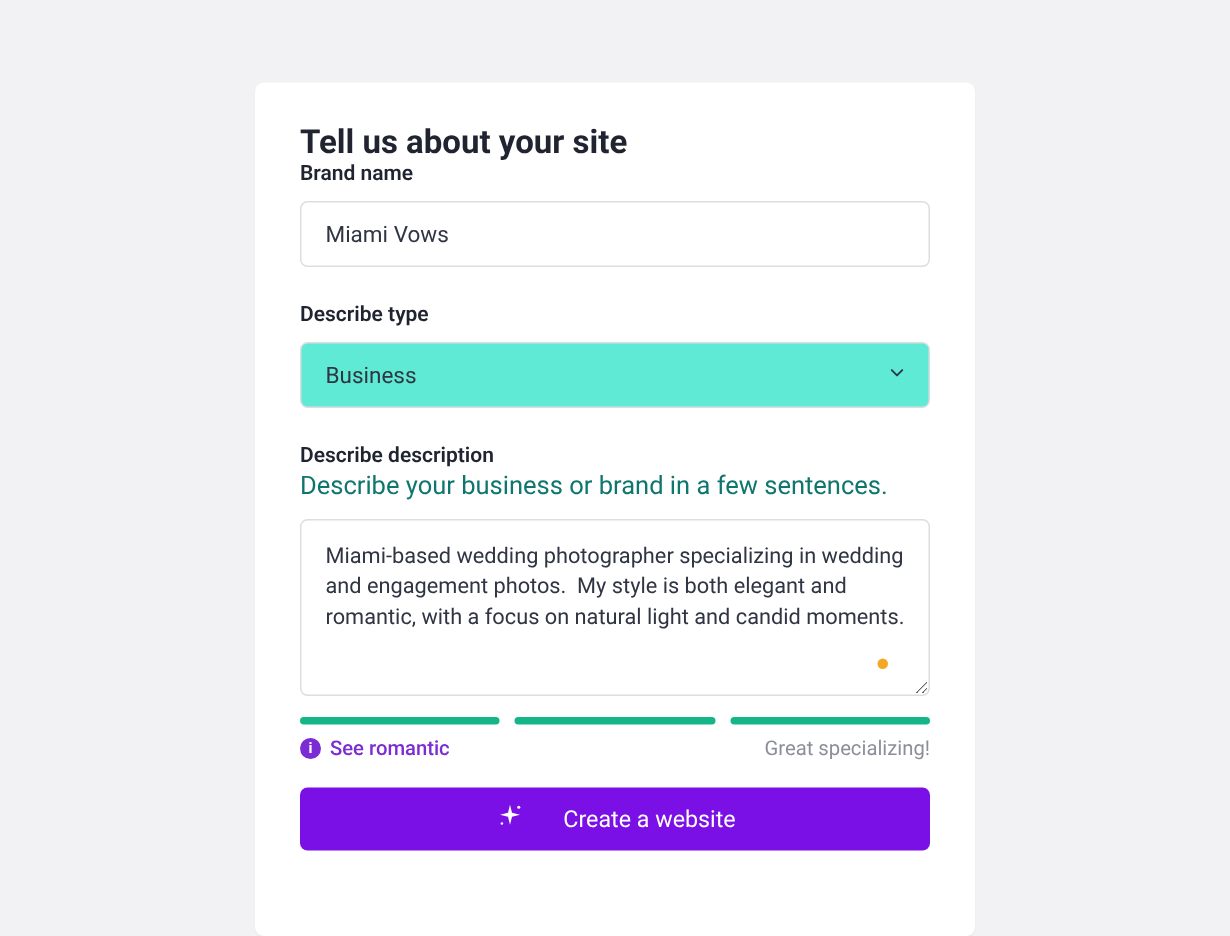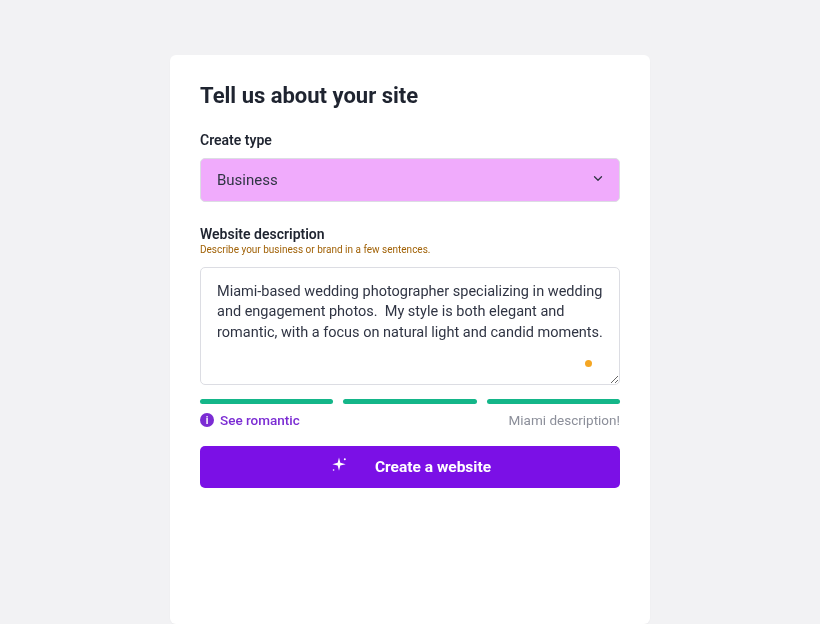--- a/index.html
+++ b/index.html
@@ -57,37 +57,37 @@
   .select {
     width: 100%;
     height: 44px;
     border: 1px solid #dcdde3;
     border-radius: 5px;
     padding: 0 24px 0 16px;
     font-size: 15px;
     color: #303544;
     font-family: inherit;
     outline: none;
-    background: #f0abfc;
+    background: #5eead4;
     appearance: none;
     -webkit-appearance: none;
     -moz-appearance: none;
     cursor: pointer;
   }
   .chevron {
     position: absolute;
     right: 15px;
     top: 50%;
     transform: translateY(-50%);
     pointer-events: none;
     color: #303544;
   }
   .hint {
-    font-size: 10px;
-    color: #a16207;
+    font-size: 17px;
+    color: #0f766e;
     margin-top: 0;
     margin-bottom: 12px;
   }
   .textarea-wrap {
     position: relative;
   }
   .textarea {
     width: 100%;
     height: 118px;
     border: 1px solid #dcdde3;
@@ -155,73 +155,75 @@
     color: #8c8f9a;
   }
   .cta {
     width: 100%;
     height: 42px;
     background: #7b10e6;
     border: none;
     border-radius: 5px;
     color: #fff;
     font-size: 15.5px;
-    font-weight: 700;
+    font-weight: 400;
     display: flex;
     align-items: center;
     justify-content: center;
     gap: 26px;
     cursor: pointer;
     font-family: inherit;
   }
   .sparkle {
     color: #fff;
   }
 </style>
 </head>
 <body>
 
 <div class="card">
   <h1 class="title">Tell us about your site</h1>
 
   <div class="field-group">
+    <label class="label">Brand name</label>
+    <input type="text" class="input" value="Miami Vows" style="">
   </div>
 
   <div class="field-group">
-    <label class="label">Create type</label>
+    <label class="label">Describe type</label>
     <div class="select-wrap">
       <select class="select">
         <option>Business</option>
       </select>
       <span class="chevron">
         <svg width="14" height="14" viewBox="0 0 24 24" fill="none" stroke="currentColor" stroke-width="2.2" stroke-linecap="round" stroke-linejoin="round">
             <polyline points="6 9 12 15 18 9"></polyline>
           </svg>
       </span>
     </div>
   </div>
 
   <div>
-    <label class="label" style="margin-bottom:2px;">Website description</label>
+    <label class="label" style="margin-bottom:2px;">Describe description</label>
     <div class="hint">Describe your business or brand in a few sentences.</div>
     <div class="textarea-wrap">
       <textarea class="textarea" style="">Miami-based wedding photographer specializing in wedding and engagement photos.  My style is both elegant and romantic, with a focus on natural light and candid moments.</textarea>
       <span class="loader-dot"></span>
     </div>
     <div class="strength-bar">
       <div class="strength-seg"></div>
       <div class="strength-seg"></div>
       <div class="strength-seg"></div>
     </div>
     <div class="meta-row">
       <a class="example-link">
         <span class="info-circle">i</span>
         <span>See romantic</span>
       </a>
-      <span class="feedback">Miami description!</span>
+      <span class="feedback">Great specializing!</span>
     </div>
   </div>
 
   <button class="cta">
     <span class="sparkle">
       <svg width="20" height="20" viewBox="0 0 24 24" fill="currentColor">
         <path d="M12 3 L13.6 9.4 L20 11 L13.6 12.6 L12 19 L10.4 12.6 L4 11 L10.4 9.4 Z"></path>
         <circle cx="19" cy="5" r="1.2"></circle>
         <circle cx="5.5" cy="18" r="1"></circle>
       </svg>

